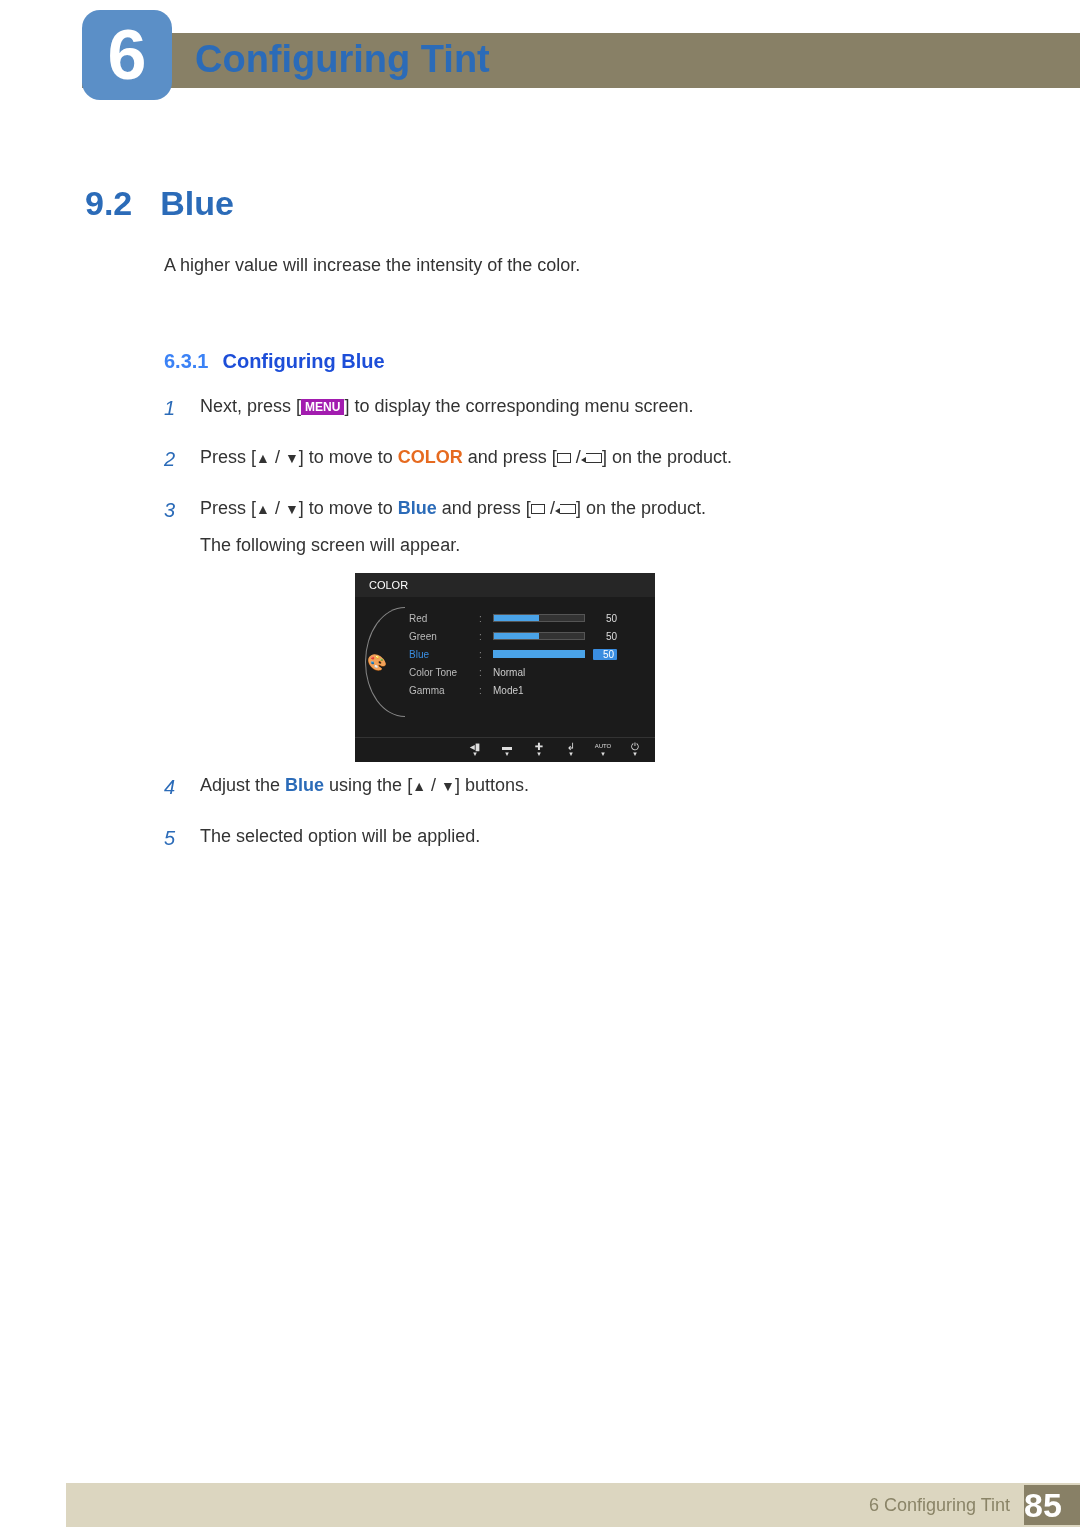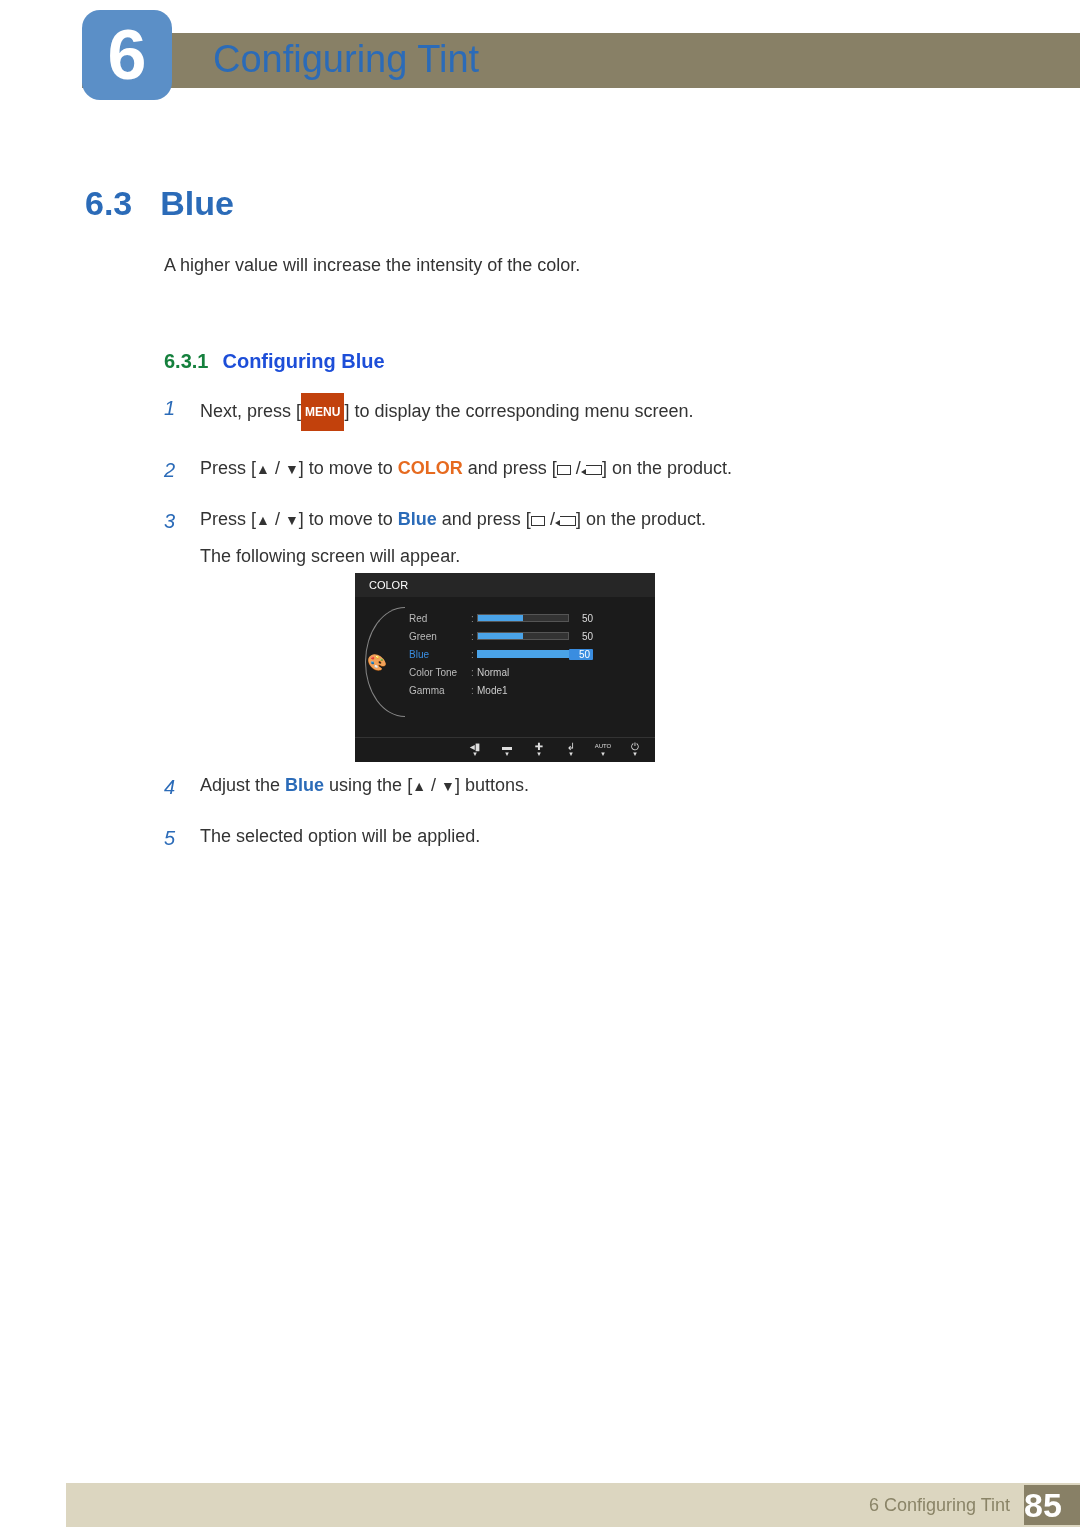--- a/index.html
+++ b/index.html
@@ -30,24 +30,24 @@
     display: flex;
     align-items: center;
     justify-content: center;
     color: #fff;
     font-size: 70px;
     font-weight: bold;
   }
   .chapter-title {
     position: absolute;
     top: 38px;
-    left: 213px;
+    left: 195px;
     font-size: 38px;
     color: #2b6bb8;
-    font-weight: normal;
+    font-weight: bold;
   }
   .section-row {
     position: absolute;
     top: 184px;
     left: 85px;
     display: flex;
     align-items: baseline;
     gap: 28px;
   }
   .section-num {
@@ -71,21 +71,21 @@
   }
   .intro p { margin-bottom: 20px; }
   .subsection-row {
     position: absolute;
     top: 350px;
     left: 164px;
     display: flex;
     gap: 14px;
     align-items: baseline;
   }
-  .subsection-num { color: #15803d; font-size: 20px; font-weight: bold; }
+  .subsection-num { color: #3b82f6; font-size: 20px; font-weight: bold; }
   .subsection-title { color: #1d4ed8; font-size: 20px; font-weight: bold; }
   .steps {
     position: absolute;
     top: 393px;
     left: 164px;
     width: 800px;
   }
   .step {
     display: flex;
     gap: 18px;
@@ -97,25 +97,25 @@
   .step-num {
     color: #2b6bb8;
     font-style: italic;
     font-size: 20px;
     min-width: 18px;
   }
   .step-body { flex: 1; }
   .step-body p { margin-bottom: 10px; }
   .menu-label {
     display: inline-block;
-    background: #c2410c;
+    background: #a21caf;
     color: #fff;
     font-size: 12px;
     font-weight: bold;
-    padding: 12px 4px;
+    padding: 1px 4px;
     vertical-align: middle;
     line-height: 1.2;
   }
   .kw-orange { color: #e66a1f; font-weight: bold; }
   .kw-blue { color: #2b6bb8; font-weight: bold; }
   .tri-up::before { content: "▲"; font-size: 14px; }
   .tri-down::before { content: "▼"; font-size: 14px; }
   .rect-icon {
     display: inline-block;
     width: 14px; height: 10px;
@@ -173,21 +173,21 @@
     position: absolute;
     left: 12px;
     top: 56px;
     font-size: 16px;
     color: #fff;
   }
   .osd-row {
     display: flex;
     align-items: center;
     height: 18px;
-    gap: 0;
+    gap: 8px;
   }
   .osd-label { width: 62px; color: #bbb; font-size: 10px; }
   .osd-label.active { color: #3a8de0; }
   .osd-colon { width: 6px; color: #888; font-size: 10px; }
   .osd-bar {
     width: 92px; height: 8px;
     background: linear-gradient(to right,#4aa3e8 50%, #333 50%);
     border: 1px solid #555;
   }
   .osd-bar.full { background: #4aa3e8; border-color: #4aa3e8; }
@@ -251,21 +251,21 @@
 </head>
 <body>
 
 <div class="header-band"></div>
 <div class="chapter-badge">
   <span>6</span>
 </div>
 <div class="chapter-title">Configuring Tint</div>
 
 <div class="section-row">
-  <span class="section-num">6.3</span>
+  <span class="section-num">9.2</span>
   <span class="section-title">Blue</span>
 </div>
 
 <div class="intro">
   <p>A higher value will increase the intensity of the color.</p>
 </div>
 
 <div class="subsection-row">
   <span class="subsection-num">6.3.1</span>
   <span class="subsection-title">Configuring Blue</span>

